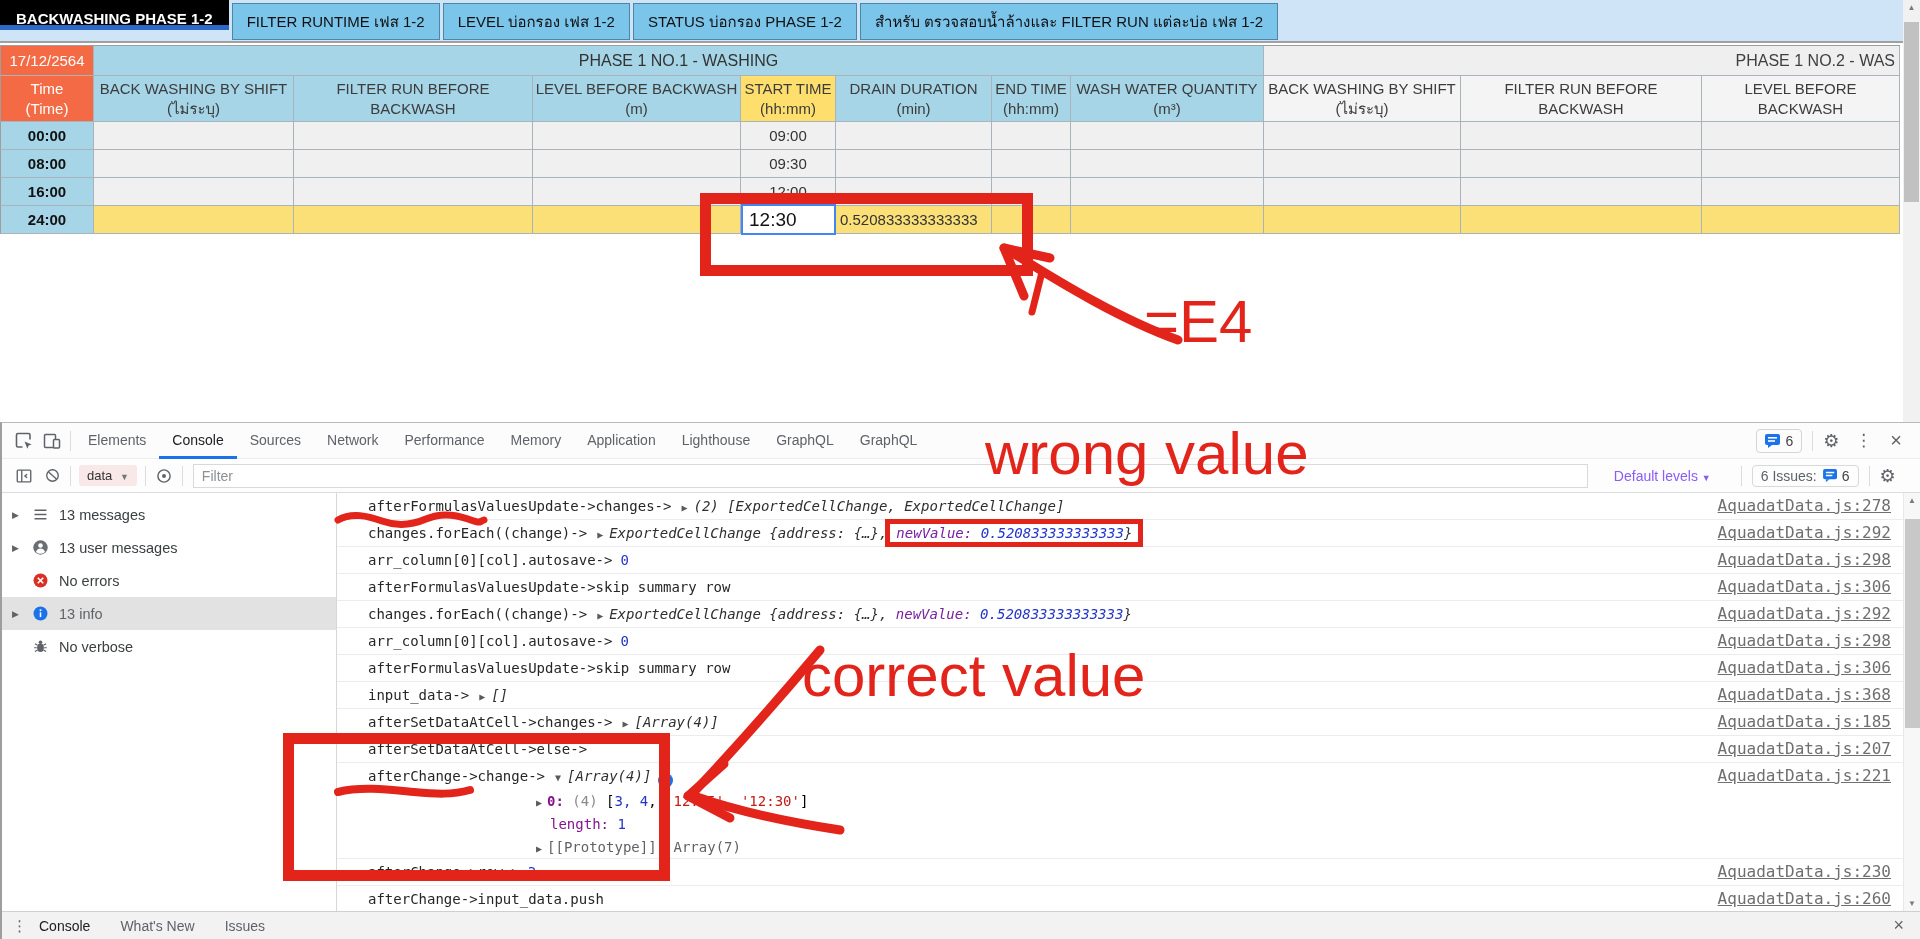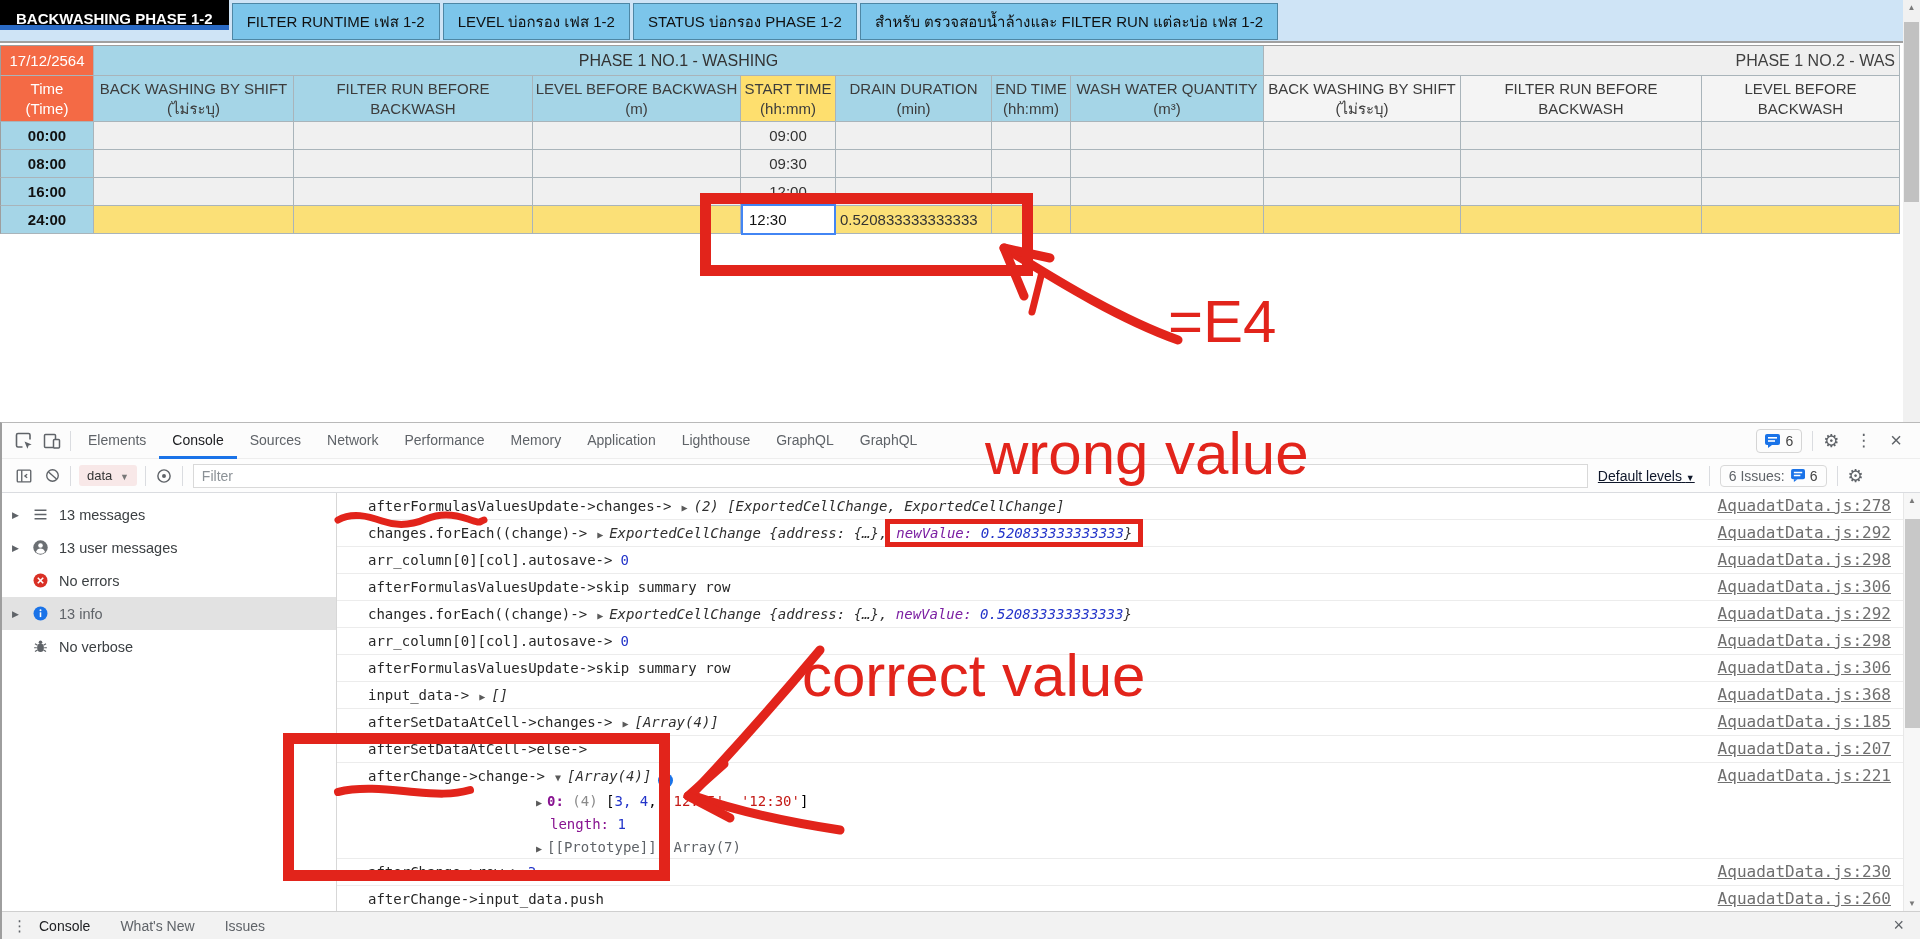--- a/index.html
+++ b/index.html
@@ -28,21 +28,21 @@
   .cell-g2 { grid-column:9/12; background:#efefef; color:#3f3f3f; font-size:16px; display:flex; align-items:center; justify-content:flex-end; padding-right:4px; white-space:nowrap; }
   .hd { background:#a5d5e7; color:#3c3c3c; font-size:15px; text-align:center; line-height:20px; padding-top:3px; }
   .hd.orange { background:#f46a45; color:#fff; }
   .hd.yellow { background:#fedf6e; }
   .hd.lite   { background:#f4f4f4; }
   .tcell { background:#a5d5e7; font-weight:bold; font-size:15px; color:#111; text-align:center; line-height:27px; }
   .c { background:#f0f0f0; font-size:15px; color:#333; text-align:center; line-height:27px; }
   .yrow .c { background:#fbe077; }
   .c.left { text-align:left; padding-left:4px; }
   .editor { position:absolute; left:741px; top:204px; width:95px; height:31px; background:#fff;
-            border:2px solid #4285f4; font-size:15px; color:#111; padding:0 0 0 6px;
+            border:2px solid #4285f4; font-size:19px; color:#111; padding:0 0 0 6px;
             font-family:"Liberation Sans",sans-serif; z-index:5; }
 
   
   .pagebar { position:absolute; left:1903px; top:0; width:17px; height:422px; background:#f1f1f1; }
   .pagebar .arr { display:block; text-align:center; font-size:8px; color:#7a7a7a; line-height:16px; }
   .pagebar .thumb { position:absolute; left:1px; top:22px; width:15px; height:180px; background:#c1c1c1; }
 
   
   .devtools { position:absolute; left:0; top:422px; width:1920px; height:517px; background:#fff;
               border-top:1px solid #b9b9b9; border-left:2px solid #9e9e9e; }
@@ -61,21 +61,21 @@
   .xclose { font-size:20px; color:#5f6368; padding:0 8px; }
 
   .dt-toolbar { position:absolute; left:0; top:36px; right:0; height:34px; background:#fdfdfd;
                 border-bottom:1px solid #dadce0; display:flex; align-items:center; padding-left:8px; }
   .ctx-pill { background:#f8e8e8; border-radius:3px; padding:3px 8px; font-size:13px; color:#333;
               margin:0 4px; white-space:nowrap; }
   .ctx-pill .caret { font-size:9px; color:#777; margin-left:4px; }
   .filter-input { width:1395px; height:24px; border:1px solid #d9d9d9; background:#fff; font-size:14px;
                   padding-left:8px; margin-left:6px; font-family:"Liberation Sans",sans-serif; color:#333; }
   .filter-input::placeholder { color:#8b9196; }
-  .levels { font-size:14px; color:#0f172a; margin:0 10px; white-space:nowrap;text-decoration:underline; }
+  .levels { font-size:14px; color:#8b5cf6; margin:0 26px; white-space:nowrap; }
   .levels .caret { font-size:9px; }
   .issues-box { display:flex; align-items:center; border:1px solid #d9d9d9; border-radius:4px;
                 padding:2px 8px; margin:0 6px; white-space:nowrap; }
   .issues-box .t { font-size:14px; color:#5f6368; margin-right:6px; }
   .issues-box .n { font-size:14px; color:#444; margin-left:4px; }
 
   .dt-body { position:absolute; left:0; top:70px; right:0; height:419px; display:flex; }
   .dt-sidebar { width:335px; flex:none; border-right:1px solid #d7d7d7; padding-top:5px; background:#fff; }
   .sb-item { height:33px; display:flex; align-items:center; padding-left:10px; }
   .sb-item.selected { background:#e2e2e2; }
@@ -483,18 +483,18 @@
 
       <path d="M 338 792 C 362 786, 392 790, 414 792 S 452 795 470 790" stroke-width="8"></path>
 
       <path d="M 820 650 C 778 700, 728 756, 694 792"></path>
       <path d="M 840 830 C 788 822, 734 810, 697 797"></path>
       <path d="M 688 796 L 724 764"></path>
       <path d="M 688 796 L 730 818"></path>
     </g>
   </svg>
   <div class="ann redbox" style="left:700px; top:193px; width:333px; height:83px;"></div>
-  <div class="ann redtext" style="left:1168px; top:292px;">=E4</div>
+  <div class="ann redtext" style="left:1144px; top:292px;">=E4</div>
   <div class="ann redtext" style="left:985px; top:424px;">wrong value</div>
   <div class="ann redbox" style="left:283px; top:733px; width:387px; height:148px;"></div>
   <div class="ann redtext" style="left:802px; top:646px;">correct value</div>
 
 </div>
 
 </body></html>

